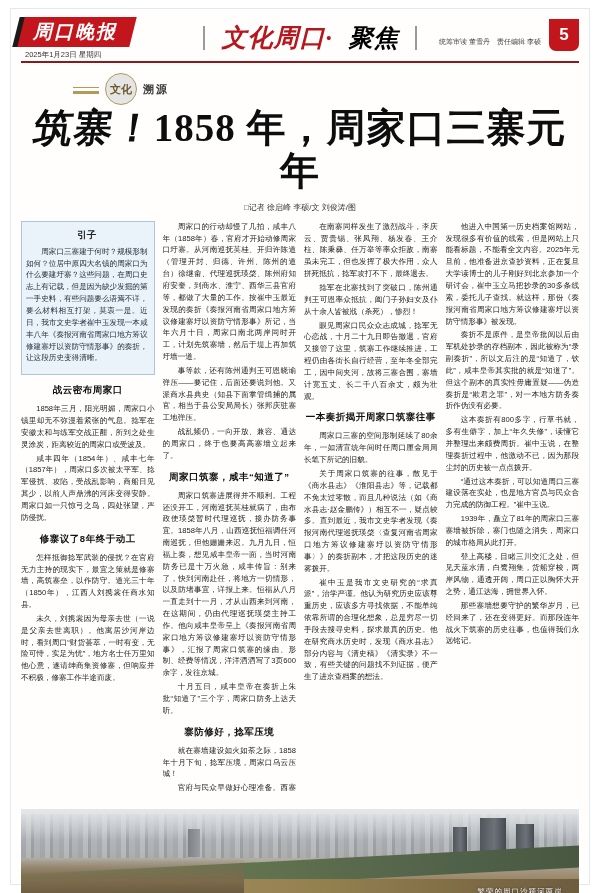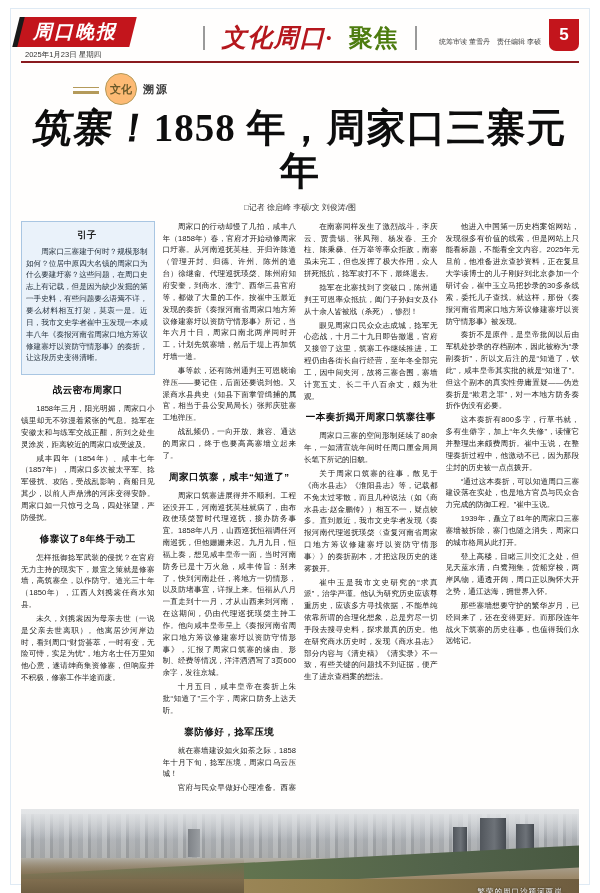--- a/index.html
+++ b/index.html
@@ -22,32 +22,32 @@
     font-family:"Liberation Serif", serif; font-style:italic; font-weight:bold;
     font-size:19px; letter-spacing:2px; padding:2px 16px 2px 12px;
     transform:skewX(-14deg); box-shadow:-5px 0 0 #1a1a1a;
   }
   .logo-banner span{ display:inline-block; transform:skewX(14deg); }
   .logo-date{ font-size:7.5px; color:#333; margin-top:3px; padding-left:4px; }
   .section-title{ display:flex; align-items:center; gap:16px; margin-top:4px; }
   .stick{ width:2px; height:24px; background:#9a9a9a; }
   .st-red{ color:#b5171d; font-family:"Liberation Serif", serif; font-weight:900;
     font-style:italic; font-size:25px; letter-spacing:1px; }
-  .st-black{ color:#4d7c0f; font-weight:900; font-size:24px; letter-spacing:1px; }
+  .st-black{ color:#000000; font-weight:900; font-size:24px; letter-spacing:1px;font-style:italic; }
   .head-right{ display:flex; align-items:flex-start; gap:8px; margin-top:2px; }
   .credits{ font-size:7px; color:#444; margin-top:18px; white-space:nowrap; }
   .pageno{ width:30px; height:32px; background:#c3151c; color:#fff; font-weight:bold;
     font-size:17px; display:flex; align-items:center; justify-content:center;
     border-radius:0 0 7px 7px; }
   
   .kicker{ display:flex; align-items:center; gap:6px; margin:10px 0 2px 52px; }
   .kick-lines{ width:26px; border-top:1px solid #b49a5a; box-shadow:0 3px 0 #b49a5a; height:4px;}
   .kick-circle{ width:32px; height:32px; border:1px solid #b49a5a; border-radius:50%;
     display:flex; align-items:center; justify-content:center; font-size:11px;
-    color:#6b5a2a; font-weight:bold; background:#fdba74; }
+    color:#6b5a2a; font-weight:bold; background:#e5e5e5; }
   .kick-side{ font-size:11px; font-weight:bold; color:#3a3a3a; letter-spacing:2px; }
   .headline{ text-align:center; font-family:"Liberation Serif", serif;
     font-weight:900; font-size:39px; letter-spacing:1px; color:#0d0d0d;
     margin-top:2px; line-height:1.1; }
   .headline .em{ display:inline-block; transform:skewX(-8deg); }
   .byline{ text-align:center; font-size:8px; color:#333; margin:9px 0 8px 0; }
   
   .columns{ display:flex; gap:8px; height:574px; overflow:hidden; }
   .col{ flex:1 1 0; overflow:hidden; }
   .col p{ font-size:7.6px; line-height:1.56; text-align:justify; text-indent:2em;

